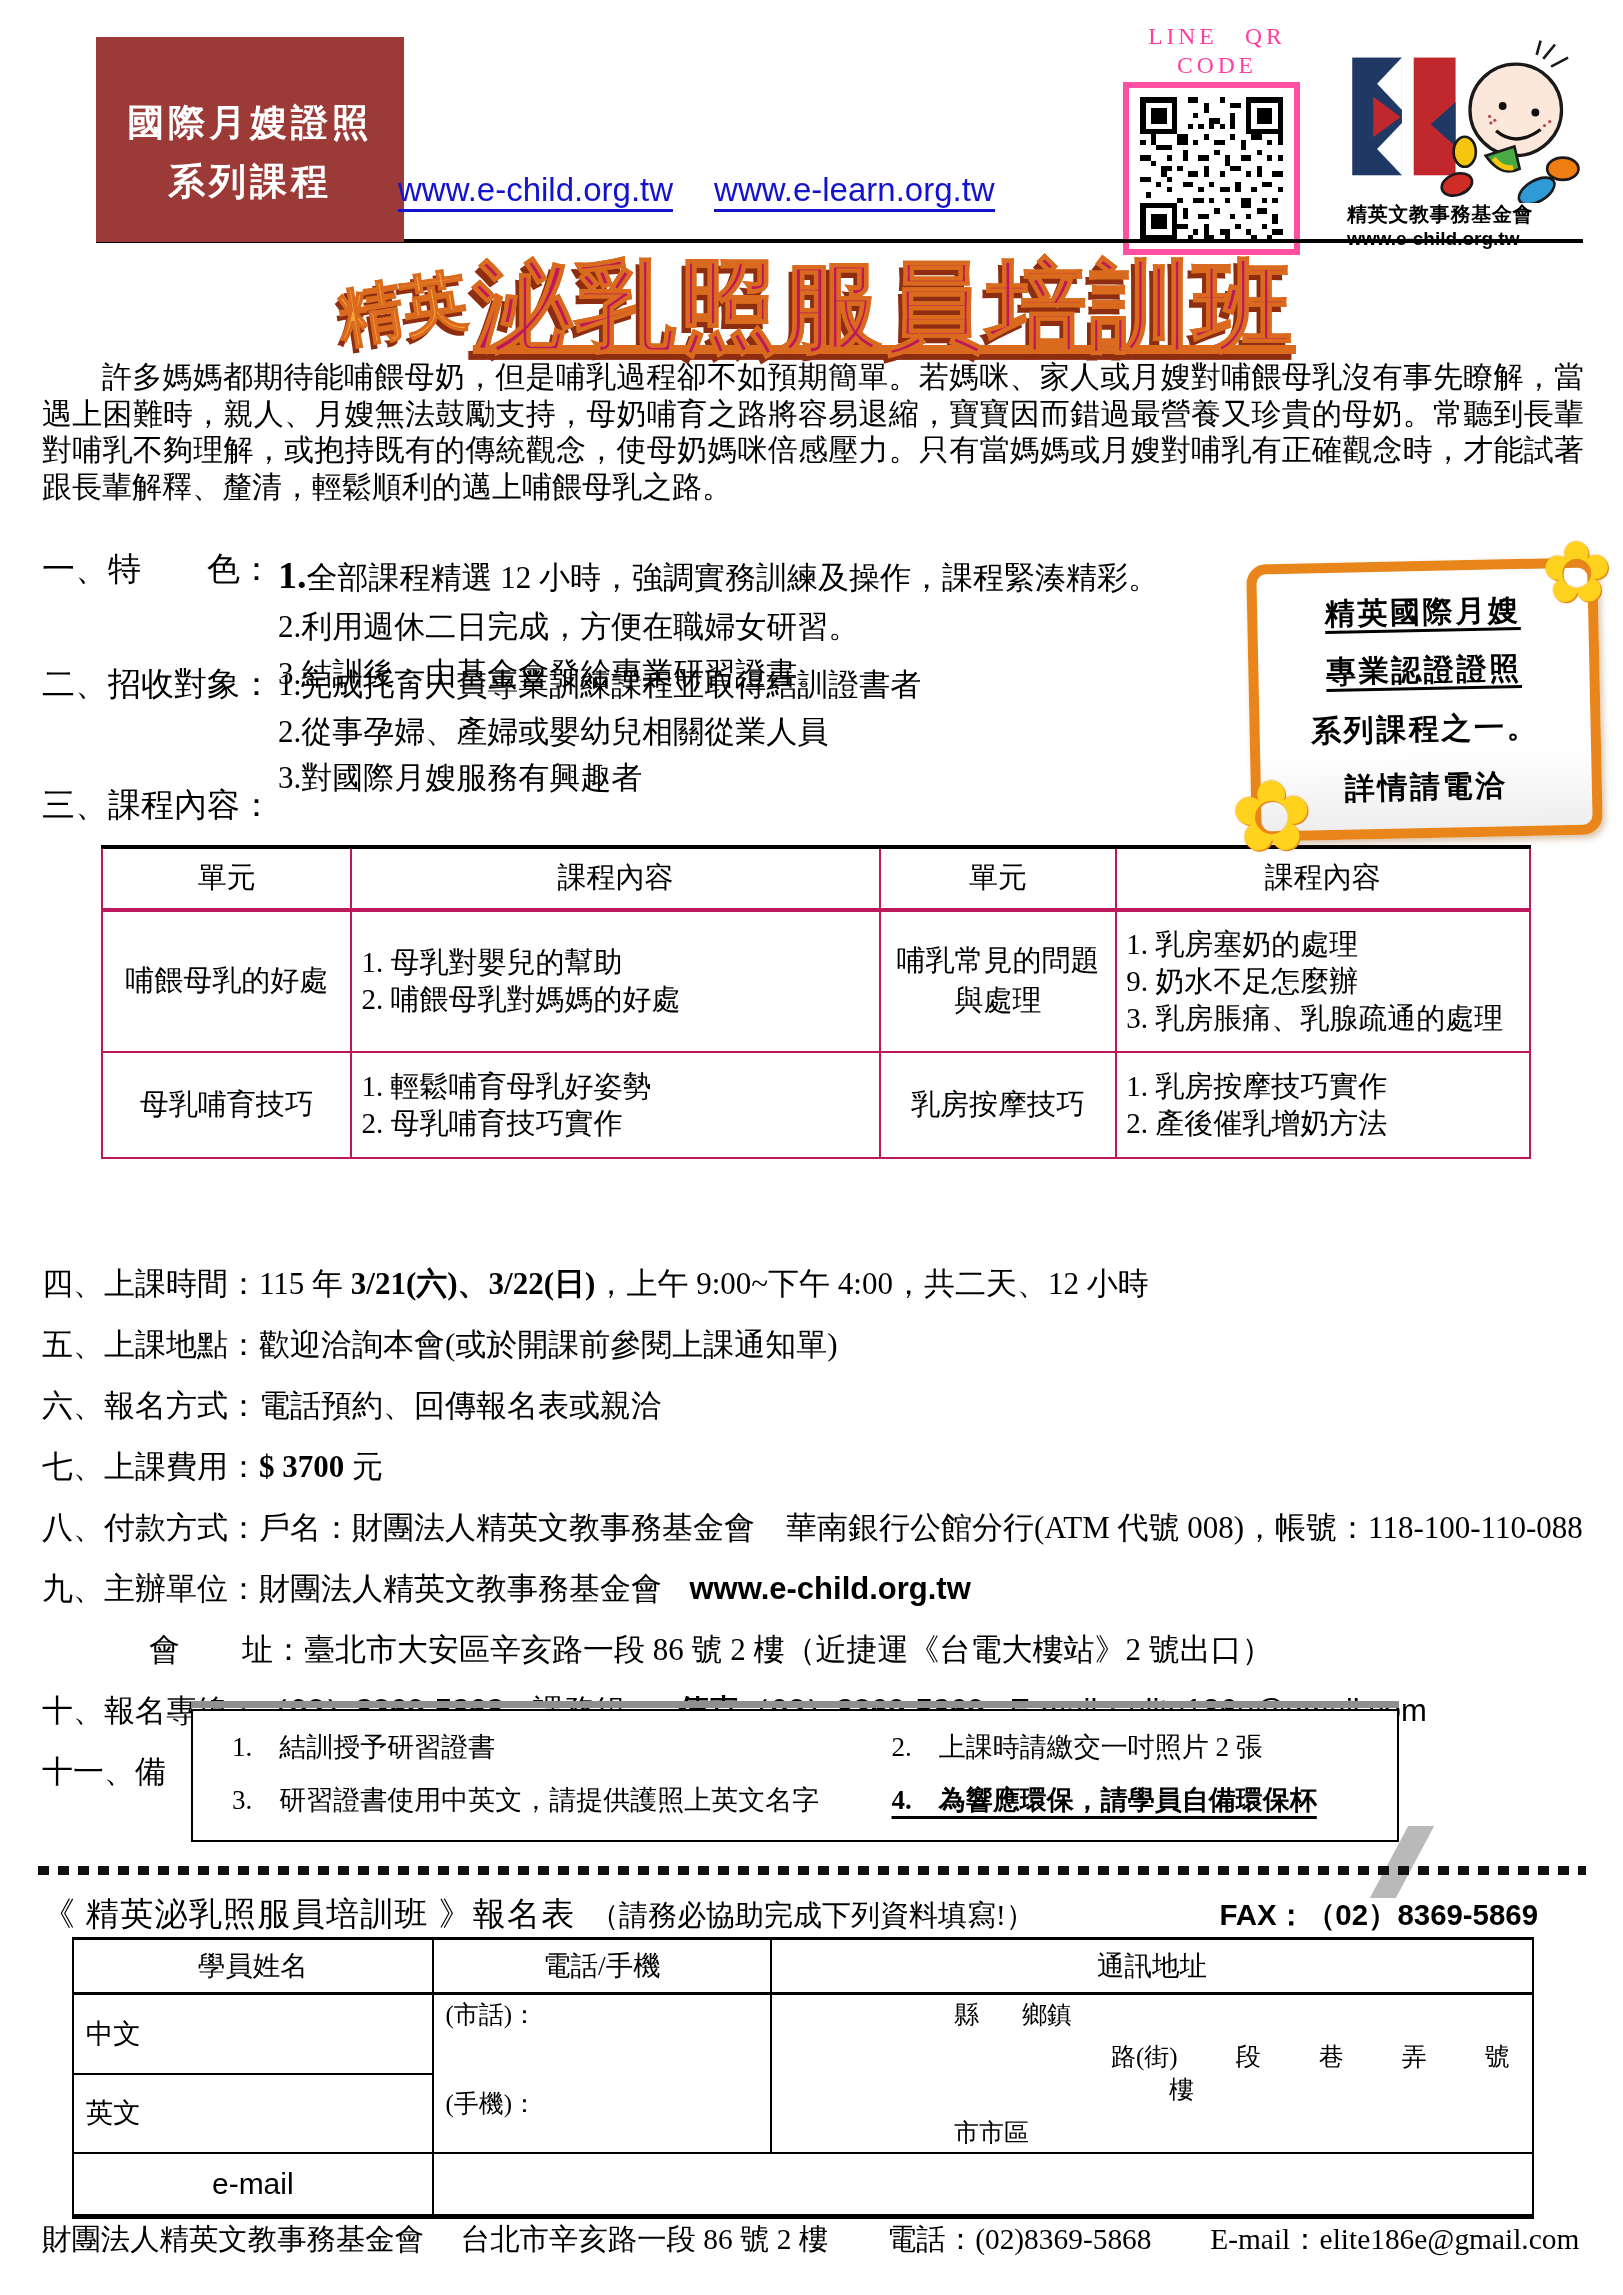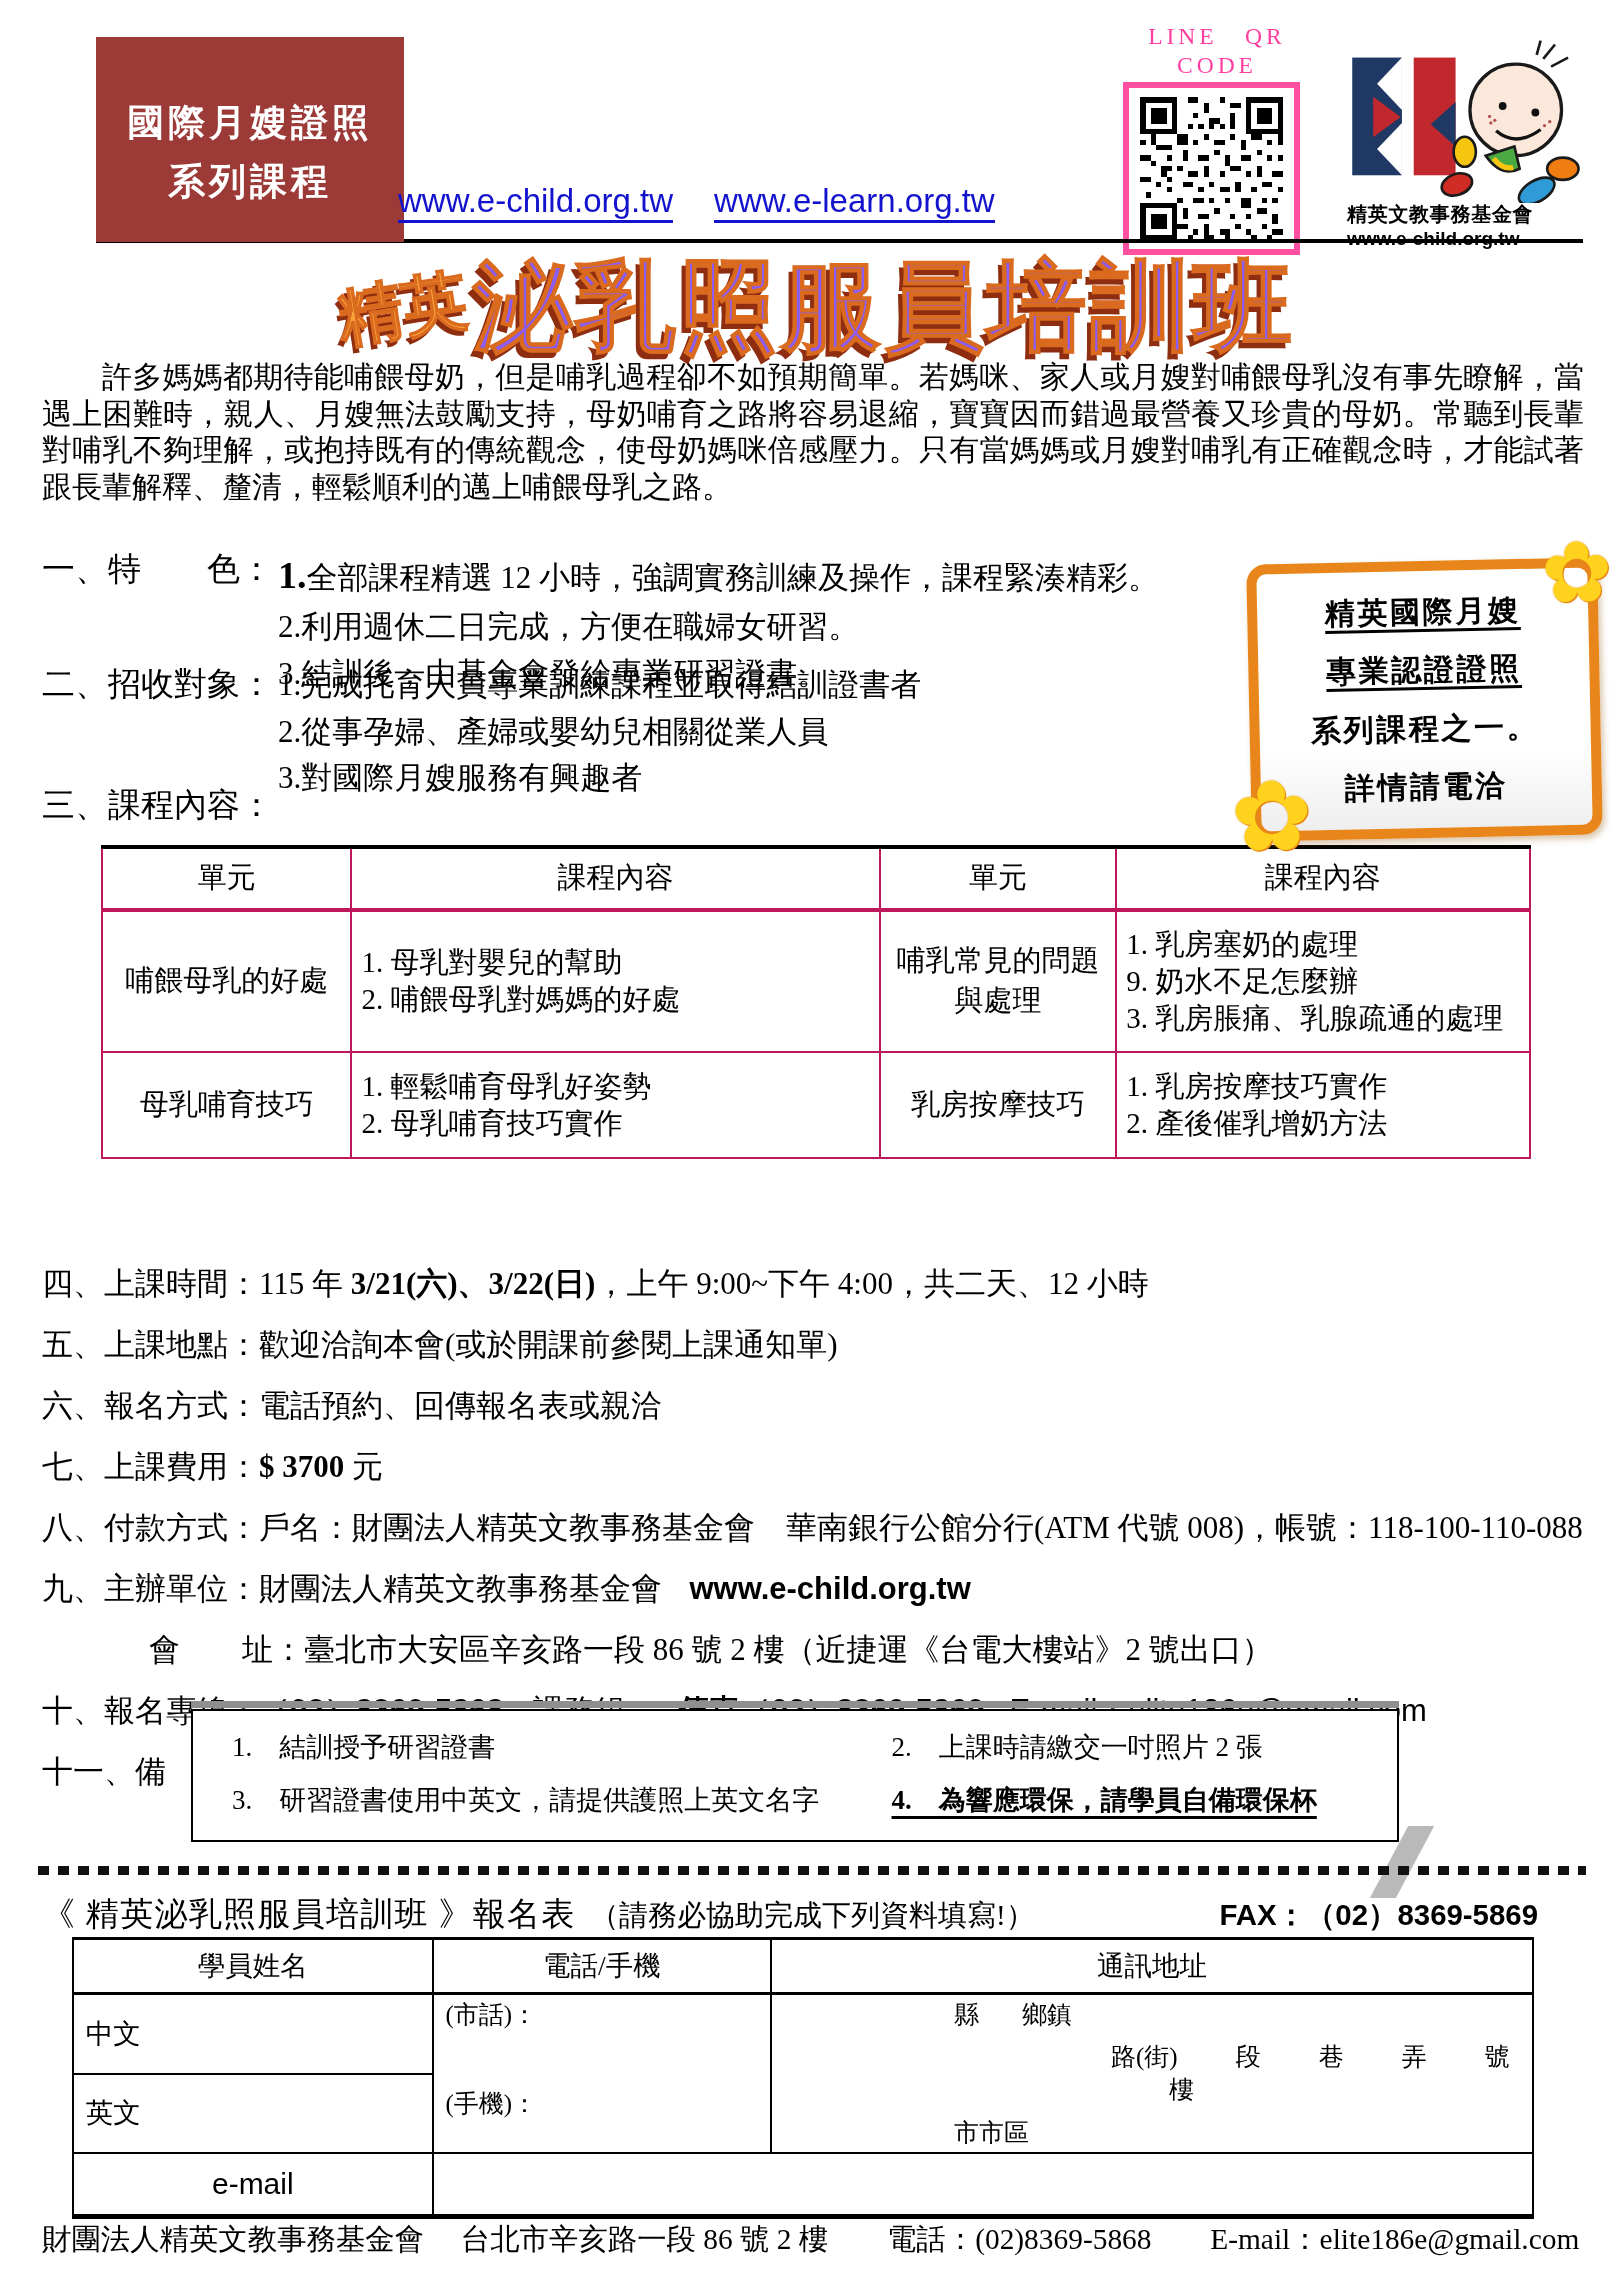--- a/index.html
+++ b/index.html
@@ -5,43 +5,43 @@
   html,body { margin:0; padding:0; background:#fff; }
   .page { position:relative; width:1623px; height:2295px; background:#fff; overflow:hidden;
           font-family:"Liberation Serif","DejaVu Serif",serif; color:#000; }
 
   
   .red-box { position:absolute; left:96px; top:37px; width:308px; height:205px;
              background:#9C3A38; z-index:2; display:flex; flex-direction:column;
              justify-content:center; align-items:center; gap:9.2px; padding-top:26px; box-sizing:border-box; }
   .red-box div { color:#fff; font-weight:bold; font-size:37px; letter-spacing:3.9px; }
   .header-rule { position:absolute; left:96px; top:239px; width:1487px; height:3.9px; background:#000; z-index:1; }
-  .top-links { position:absolute; left:398px; top:182px; z-index:3; font-family:"Liberation Sans","DejaVu Sans",sans-serif; }
+  .top-links { position:absolute; left:398px; top:171px; z-index:3; font-family:"Liberation Sans","DejaVu Sans",sans-serif; }
   .top-links a { color:#1313CE; font-size:33px; text-decoration:none; border-bottom:3.3px solid #1313CE;
                  padding-bottom:1.3px; margin-right:41px; }
 
   .qr-wrap { position:absolute; left:1123px; top:19.6px; width:188px; text-align:center; }
   .qr-label { color:#FF3FA0; font-size:23.6px; letter-spacing:3.9px; font-family:"Liberation Serif",serif; }
   .qr-frame { margin-top:3.9px; width:177px; height:173px; border:6.5px solid #FF4FA0; background:#fff;
               box-sizing:border-box; padding:3.9px; }
   .qr-frame svg { width:100%; height:100%; shape-rendering:crispEdges; }
 
   .ef-logo { position:absolute; left:1347px; top:39px; width:242px; }
   .ef-logo svg { width:242px; height:164px; }
   .ef-org { font-weight:bold; font-size:20px; letter-spacing:0.7px; margin-top:-3.9px;
             font-family:"Liberation Sans","DejaVu Sans",sans-serif; }
   .ef-url { font-weight:bold; font-size:19px; font-family:"Liberation Sans","DejaVu Sans",sans-serif; }
 
   
   .main-title { position:absolute; left:196px; top:241px; width:1243px; text-align:center; white-space:nowrap; }
   .main-title .t-prefix { display:inline-block; font-size:65px; font-weight:bold; color:#F9A23C;
         transform:rotate(-9deg) translateY(-9.2px); margin-right:3.9px;
         text-shadow:-3.9px 4.6px 0 #8E2D10; -webkit-text-stroke:1.3px #D96A1E; }
-  .main-title .t-main { font-size:99px; font-weight:bold; color:#8b5cf6; letter-spacing:3.9px;
-        text-shadow:-4.6px 5.9px 0 #8E2D10; -webkit-text-stroke:1.3px #D96A1E; }
+  .main-title .t-main { font-size:99px; font-weight:bold; color:#be185d; letter-spacing:3.9px;
+        text-shadow:-4.6px 5.9px 0 #8E2D10;text-decoration:underline; -webkit-text-stroke:1.3px #D96A1E; }
 
   
   .intro { position:absolute; left:42px; top:359px; width:1542px; font-size:30px; line-height:1.22;
            text-align:justify; text-indent:60px; margin:0; }
 
   
   .sec { position:absolute; left:42px; display:flex; align-items:flex-start; }
   .sec .lbl { font-size:33px; white-space:nowrap; width:236px; }
   .sec .items { font-size:31px; line-height:1.5; }
   .sec1 { top:547px; } .sec2 { top:662px; } .sec3 { top:783px; }

